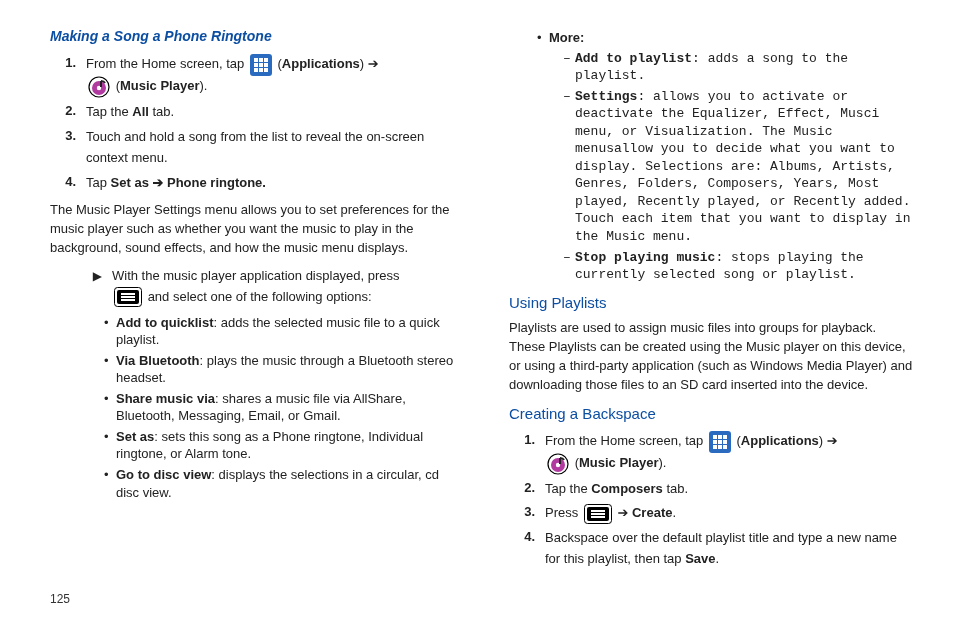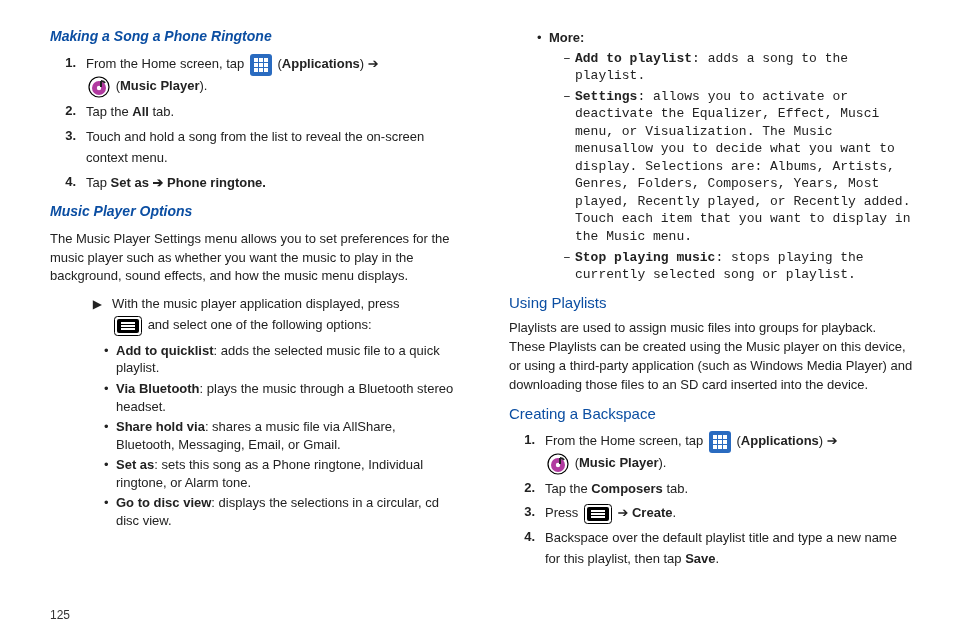--- a/index.html
+++ b/index.html
@@ -118,21 +118,21 @@
   .b { font-weight: bold; }
   .icon {
     display: inline-block;
     vertical-align: middle;
     margin: 0 2px;
   }
   .icon svg { display: block; }
   .page-num {
     position: absolute;
     left: 50px;
-    bottom: 14px;
+    bottom: 30px;
     font-size: 12px;
     color: #333;
   }
 </style>
 </head>
 <body>
 
 <div class="page">
 
   <div class="col">
@@ -182,21 +182,20 @@
         <span class="li-body">Touch and hold a song from the list to reveal the on-screen context menu.</span>
       </li>
       <li>
         <span class="num">4.</span>
         <span class="li-body">
           <span>Tap </span><span class="b">Set as ➔ Phone ringtone.</span>
         </span>
       </li>
     </ol>
 
-    <div class="h-blue">Music Player Options</div>
     <div class="body-text">The Music Player Settings menu allows you to set preferences for the music player such as whether you want the music to play in the background, sound effects, and how the music menu displays.</div>
 
     <div class="indent-block">
       <div class="arrow-row">
         <span class="arrow-mark">▶</span>
         <span class="li-body">
           <span>With the music player application displayed, press </span><br>
           <span class="icon">
             <svg width="28" height="20">
                 <rect x="0.5" y="0.5" width="27" height="19" rx="3" fill="#fff" stroke="#000"></rect>
@@ -206,21 +205,21 @@
                 <rect x="7" y="12" width="14" height="2" fill="#fff"></rect>
               </svg>
           </span>
           <span> and select one of the following options:</span>
         </span>
       </div>
 
       <ul class="bullets" style="margin-left:26px">
         <li><span class="b">Add to quicklist</span><span>: adds the selected music file to a quick playlist.</span></li>
         <li><span class="b">Via Bluetooth</span><span>: plays the music through a Bluetooth stereo headset.</span></li>
-        <li><span class="b">Share hold via</span><span>: shares a music file via AllShare, Bluetooth, Messaging, Email, or Gmail.</span></li>
+        <li><span class="b">Share music via</span><span>: shares a music file via AllShare, Bluetooth, Messaging, Email, or Gmail.</span></li>
         <li><span class="b">Set as</span><span>: sets this song as a Phone ringtone, Individual ringtone, or Alarm tone.</span></li>
         <li><span class="b">Go to disc view</span><span>: displays the selections in a circular, cd disc view.</span></li>
       </ul>
     </div>
   </div>
 
   <div class="col">
 
     <ul class="bullets" style="margin-left:26px">
       <li>

